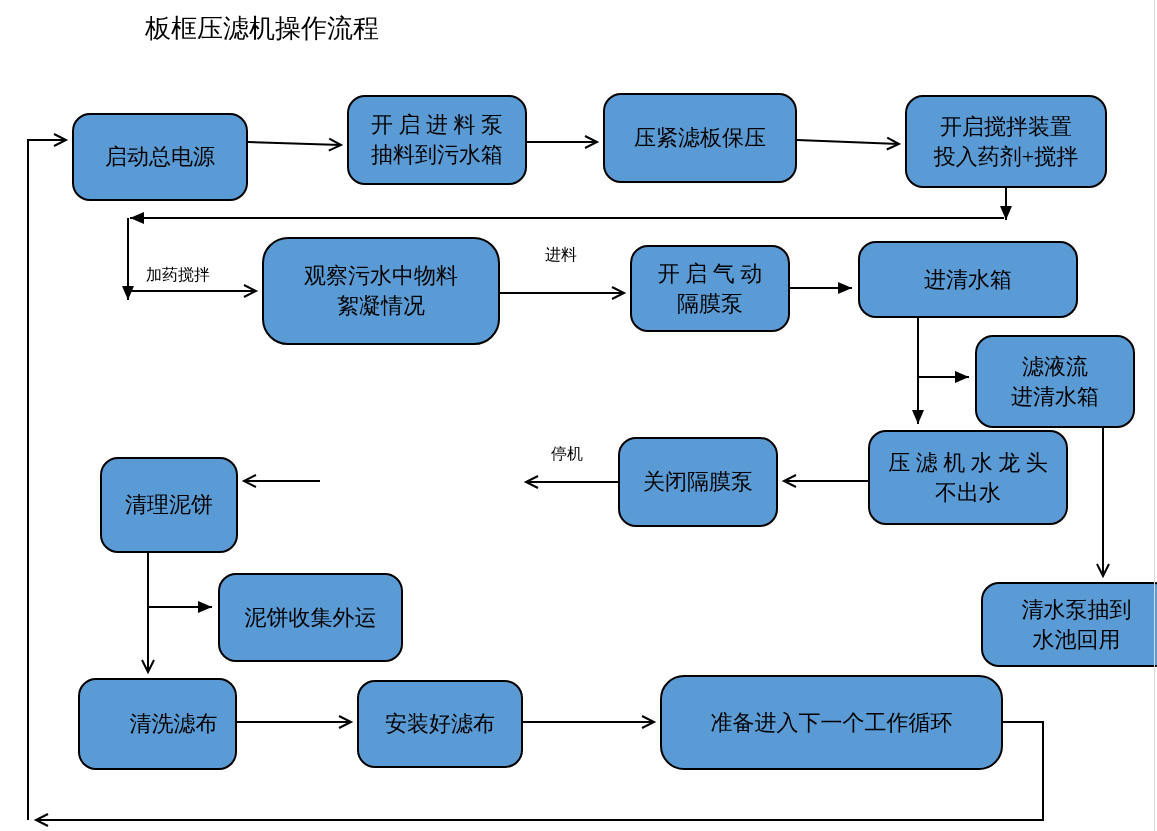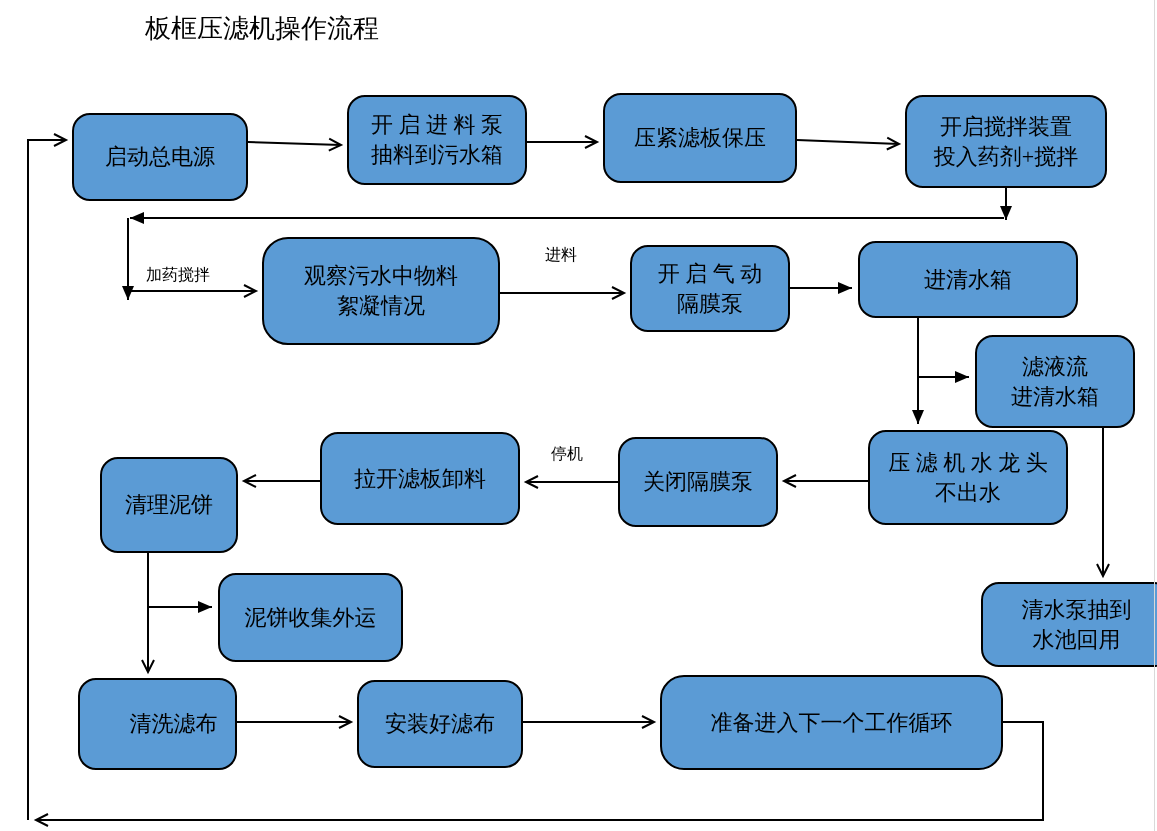--- a/index.html
+++ b/index.html
@@ -101,21 +101,20 @@
   <div class="node" style="left:630px;top:245px;width:160px;height:87px;">开 启 气 动
 隔膜泵</div>
   <div class="node" style="left:858px;top:241px;width:220px;height:77px;">进清水箱</div>
 
   <div class="node" style="left:975px;top:335px;width:160px;height:93px;">滤液流
 进清水箱</div>
 
   <div class="node" style="left:868px;top:430px;width:200px;height:95px;">压 滤 机 水 龙 头
 不出水</div>
   <div class="node" style="left:618px;top:437px;width:160px;height:90px;">关闭隔膜泵</div>
-  <div class="node" style="left:320px;top:432px;width:200px;height:93px;">拉开滤板卸料</div>
   <div class="node" style="left:100px;top:457px;width:138px;height:96px;">清理泥饼</div>
 
   <div class="node" style="left:218px;top:573px;width:185px;height:89px;">泥饼收集外运</div>
   <div class="node" style="left:981px;top:582px;width:191px;height:85px;">清水泵抽到
 水池回用</div>
 
   <div class="node" style="left:78px;top:678px;width:159px;height:92px;padding-left:32px;">清洗滤布</div>
   <div class="node" style="left:357px;top:680px;width:166px;height:88px;">安装好滤布</div>
   <div class="node" style="left:660px;top:675px;width:343px;height:95px;border-radius:24px;">准备进入下一个工作循环</div>
 

